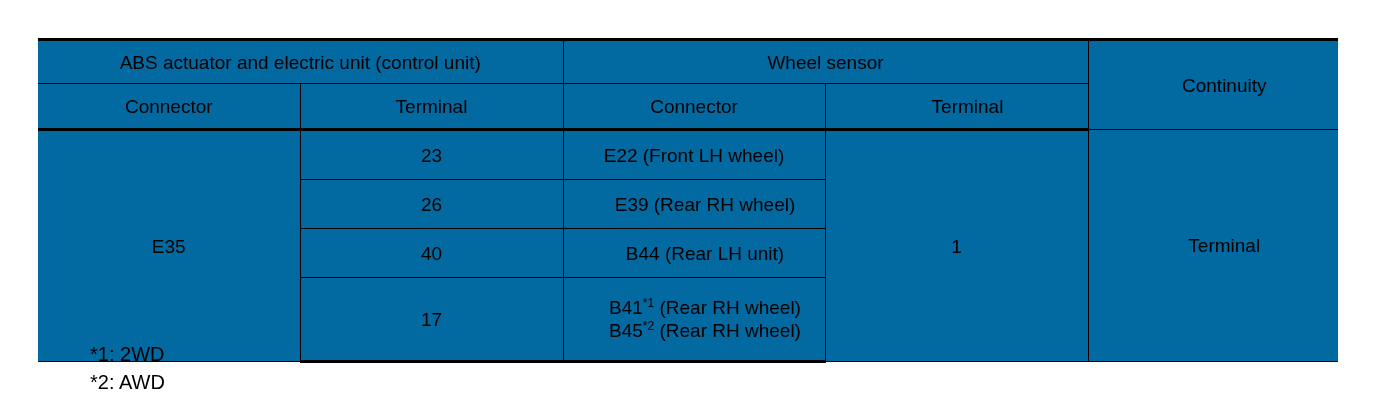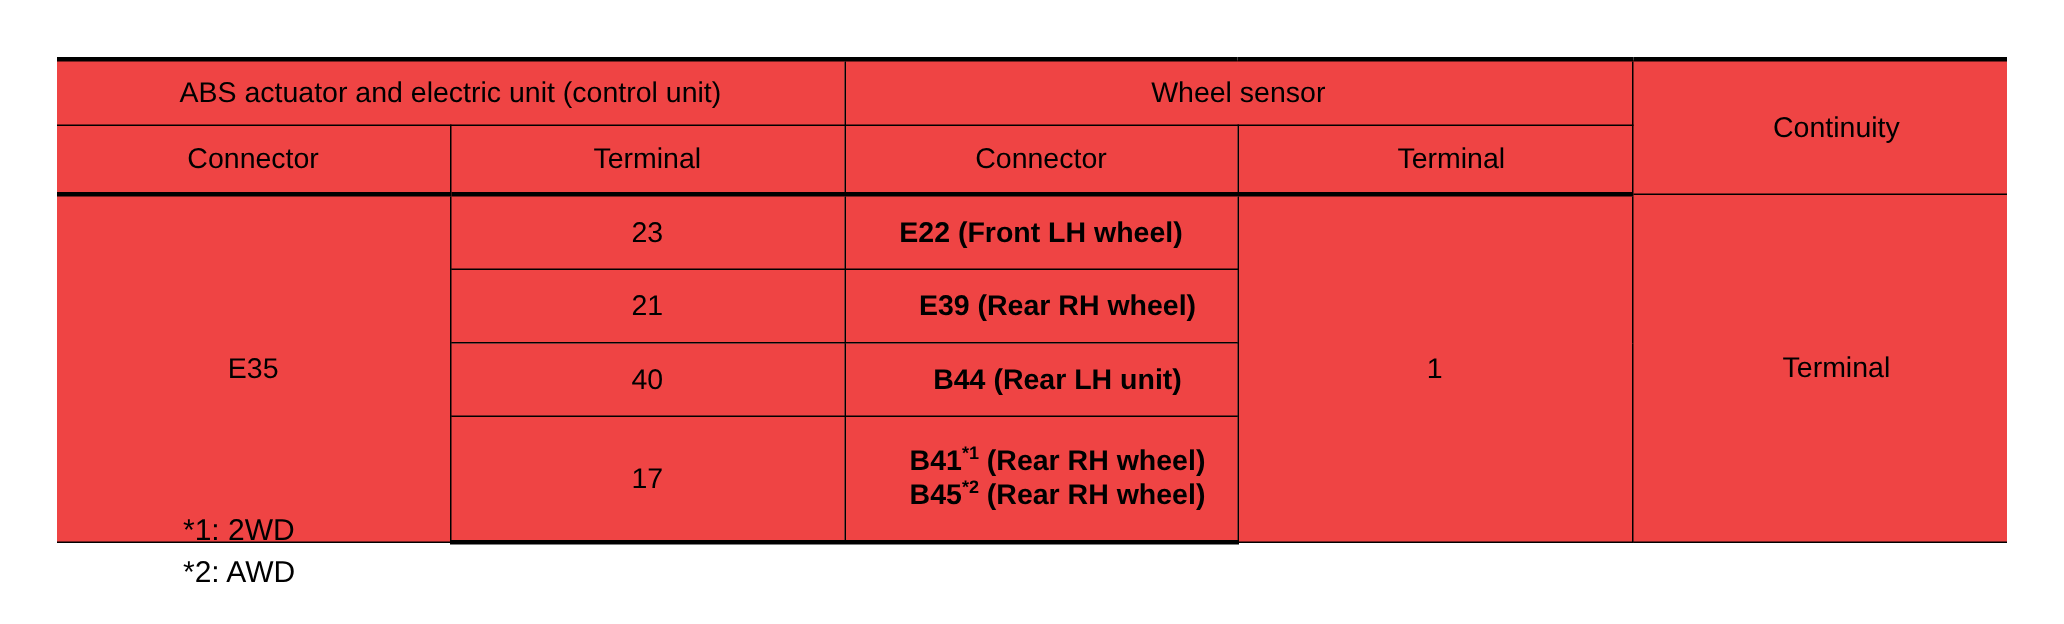--- a/index.html
+++ b/index.html
@@ -45,21 +45,21 @@
     width: 1300px;
   }
 
   table.spec td {
     border: 1px solid #000000;
     text-align: center;
     vertical-align: middle;
     font-size: 19px;
     line-height: 23px;
     padding: 3px 4px;
-    background: #ef4444;
+    background: #0369a1;
   }
 
   
   table.spec tr > td:first-child { border-left: none; }
   table.spec tr > td:last-child  { border-right: none; padding-left: 26px; }
 
   
   .rule-top    { border-top: 3px solid #000000 !important; }
   .rule-bottom { border-bottom: 3px solid #000000 !important; }
 
@@ -69,38 +69,37 @@
   .c-ws-conn  { width: 262px; }
   .c-ws-term  { width: 263px; }
   .c-cont     { width: 250px; }
 
   .h-row-1 td { height: 36px; }
   .h-row-2 td { height: 38px; }
 
   .r-tall td  { height: 42px; }
   .r-last td  { height: 76px; }
 
-  .bold-cell { font-weight: bold; }
+  .bold-cell { font-weight: normal; }
 
   .stack-line { display: block; white-space: nowrap; }
 
   sup {
     font-size: 12px;
     vertical-align: super;
     line-height: 0;
   }
 
   
   .footnotes {
     position: absolute;
     left: 90px;
     top: 340px;
     font-size: 20px;
     line-height: 28px;
-    margin-left: 32px;
   }
   .footnotes div { white-space: nowrap; }
 </style>
 </head>
 <body>
 
 <div class="page">
 
 
   <div class="table-wrap">
@@ -129,21 +128,21 @@
 
         <tr class="r-tall">
           <td rowspan="4">E35</td>
           <td>23</td>
           <td class="bold-cell">E22 (Front LH wheel)</td>
           <td rowspan="4">1</td>
           <td rowspan="4">Terminal</td>
         </tr>
 
         <tr class="r-tall">
-          <td>21</td>
+          <td>26</td>
           <td class="bold-cell">E39 (Rear RH wheel)</td>
         </tr>
 
         <tr class="r-tall">
           <td>40</td>
           <td class="bold-cell">B44 (Rear LH unit)</td>
         </tr>
 
         <tr class="r-last">
           <td class="rule-bottom">17</td>

